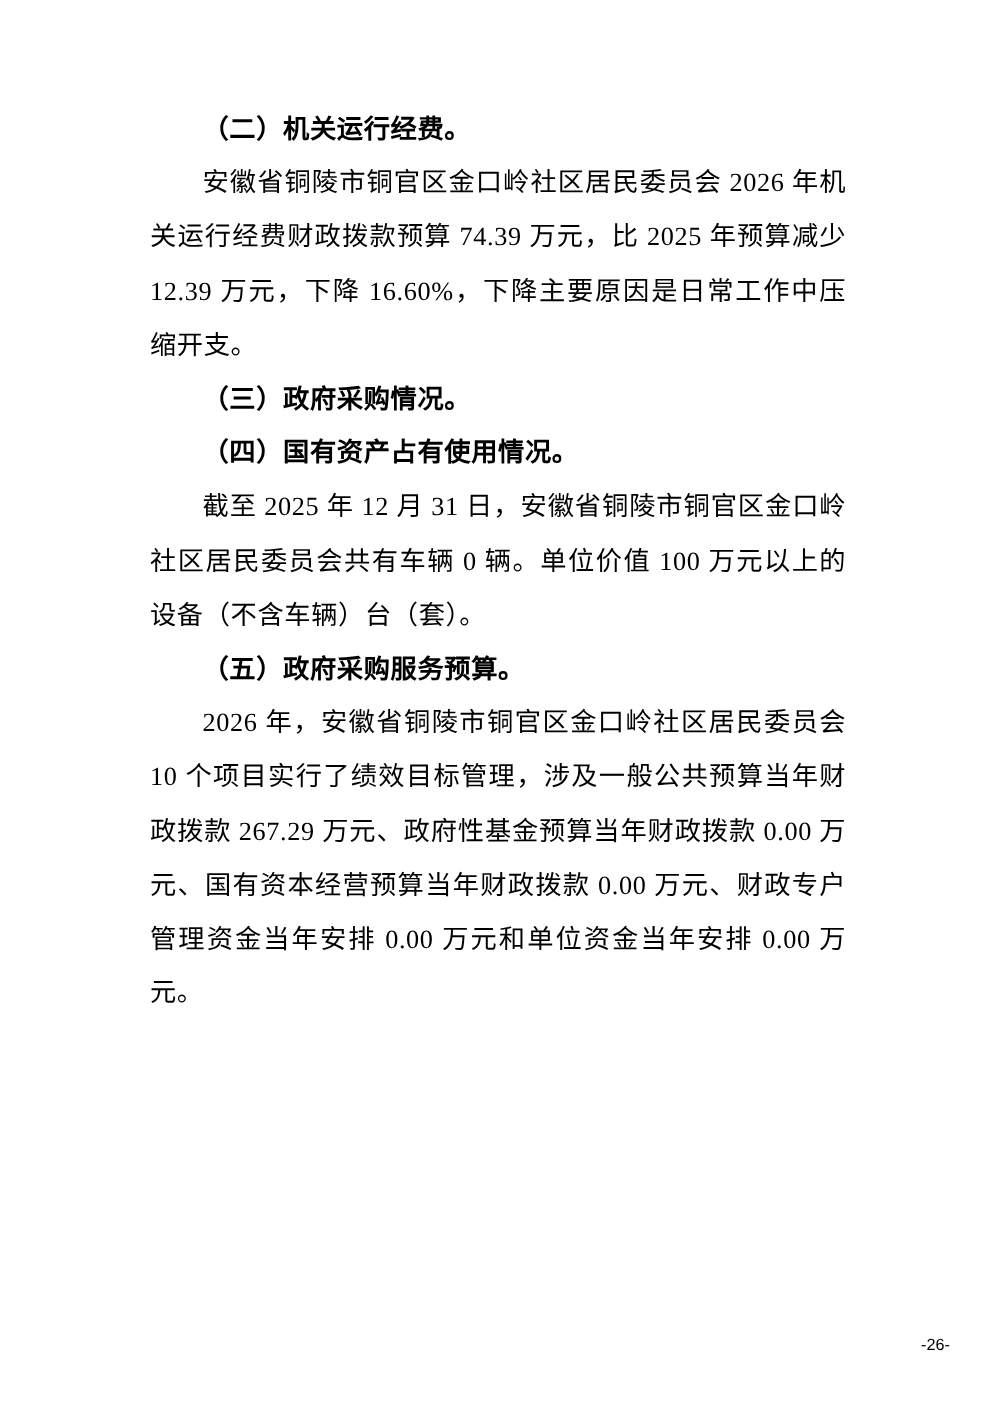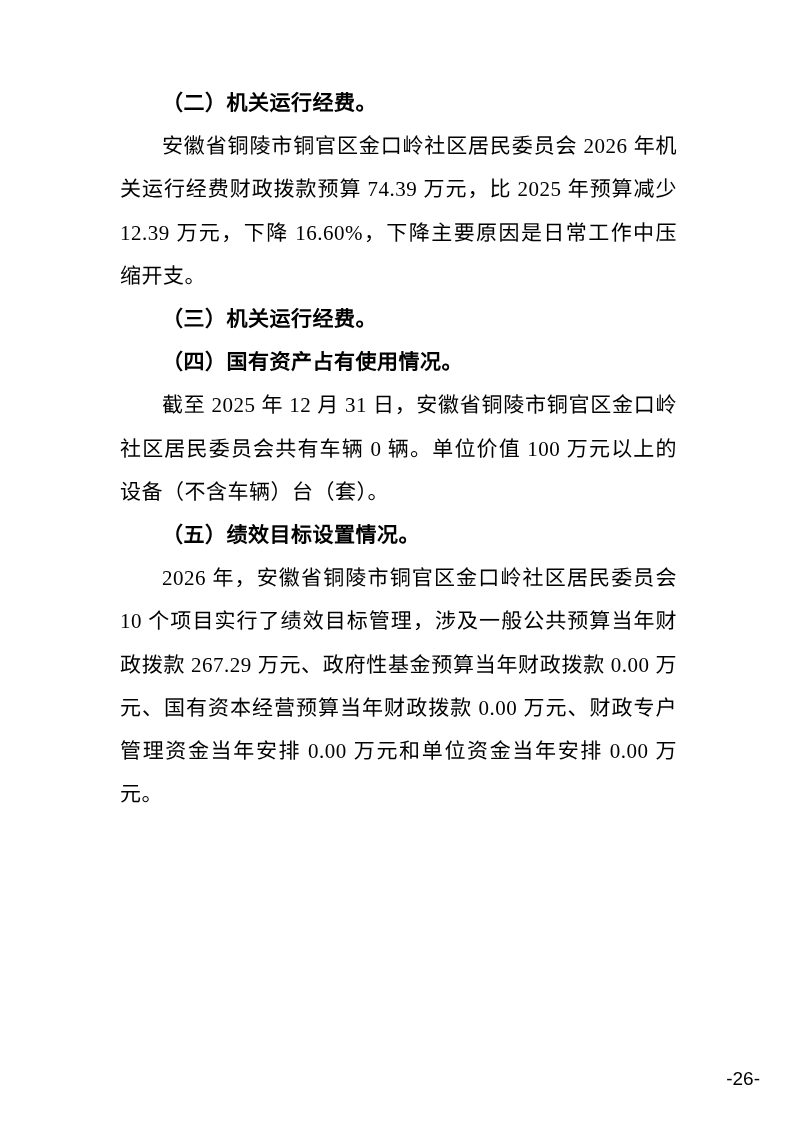--- a/index.html
+++ b/index.html
@@ -36,39 +36,39 @@
     line-height: 43.2px;
   }
   .content h2 {
     font-weight: bold;
     text-align: left;
   }
   .page-number {
     position: absolute;
     top: 1068px;
     right: 33px;
-    font-size: 19px;
+    font-size: 13px;
     letter-spacing: 0px;
     font-family: "Liberation Sans", "DejaVu Sans", sans-serif;
     color: #000000;
   }
 </style>
 </head>
 <body>
 
 <div class="page">
   <div class="content">
 
     <h2>（二）机关运行经费。</h2>
     <p>安徽省铜陵市铜官区金口岭社区居民委员会 2026 年机关运行经费财政拨款预算 74.39 万元，比 2025 年预算减少 12.39 万元，下降 16.60%，下降主要原因是日常工作中压缩开支。</p>
 
-    <h2>（三）机关运行经费。</h2>
+    <h2>（三）政府采购情况。</h2>
 
     <h2>（四）国有资产占有使用情况。</h2>
     <p>截至 2025 年 12 月 31 日，安徽省铜陵市铜官区金口岭社区居民委员会共有车辆 0 辆。单位价值 100 万元以上的设备（不含车辆）台（套）。</p>
 
-    <h2>（五）绩效目标设置情况。</h2>
+    <h2>（五）政府采购服务预算。</h2>
     <p>2026 年，安徽省铜陵市铜官区金口岭社区居民委员会 10 个项目实行了绩效目标管理，涉及一般公共预算当年财政拨款 267.29 万元、政府性基金预算当年财政拨款 0.00 万元、国有资本经营预算当年财政拨款 0.00 万元、财政专户管理资金当年安排 0.00 万元和单位资金当年安排 0.00 万元。</p>
 
   </div>
 
   <div class="page-number">-26-</div>
 </div>
 
 </body></html>

